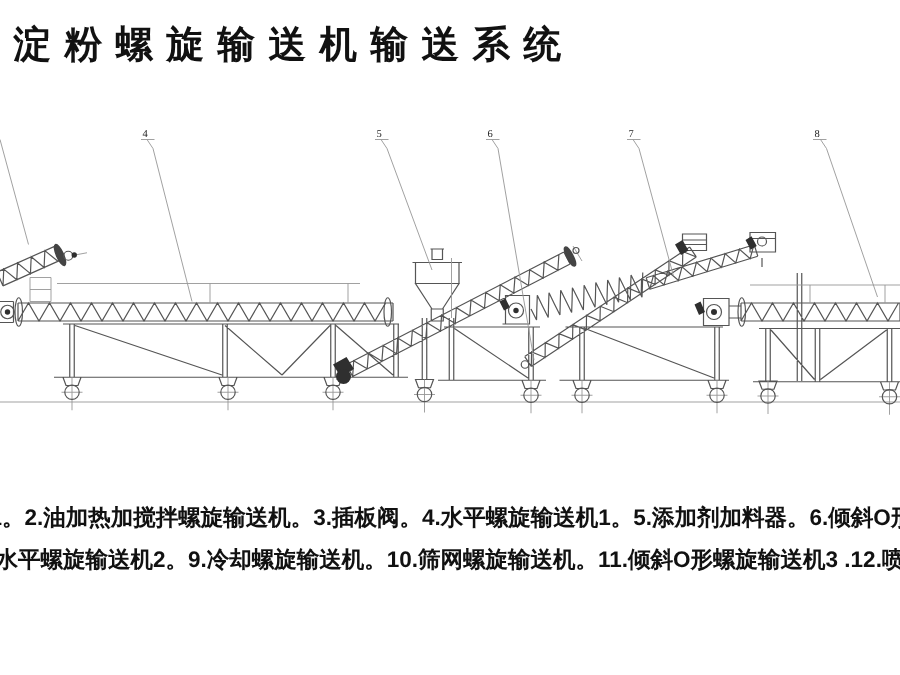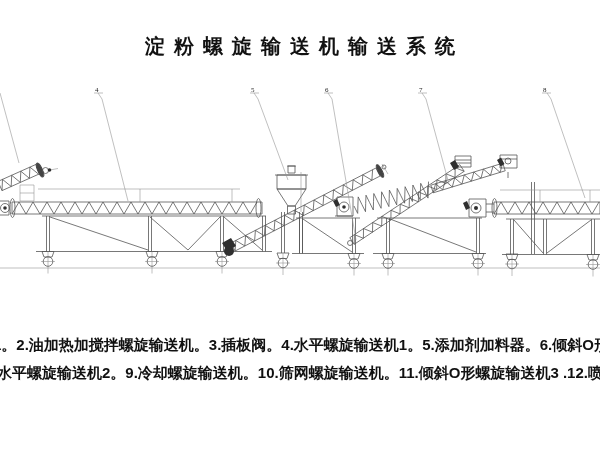--- a/index.html
+++ b/index.html
@@ -1,25 +1,24 @@
 <!DOCTYPE html>
 <html><head>
 <meta charset="utf-8">
 <style>
   html,body{margin:0;padding:0;background:#fff;}
   .stage{
     position:relative;width:600px;height:450px;background:#ffffff;
     overflow:hidden;font-family:"Liberation Sans",sans-serif;
   }
   .title{
-    position:absolute;top:13px;left:0;width:600px;text-align:center;
-    font-family:"Liberation Serif",serif;font-size:20px;font-weight:600;
+    position:absolute;top:13px;left:0;width:600px;text-align:left;
+    font-family:"Liberation Serif",serif;font-size:25px;font-weight:600;
     letter-spacing:9px;padding-left:9px;box-sizing:border-box;color:#111;
     white-space:nowrap;
-    margin-top:20px;
   }
   .drawing{position:absolute;top:0;left:0;width:600px;height:450px;}
   .leader-num{
     font-family:"Liberation Serif",serif;font-size:7px;fill:#222;
   }
   .caption{position:absolute;left:0;width:600px;color:#111;}
   .caption-line{
     position:absolute;white-space:nowrap;font-size:15px;font-weight:700;
     color:#111;letter-spacing:0px;
   }

